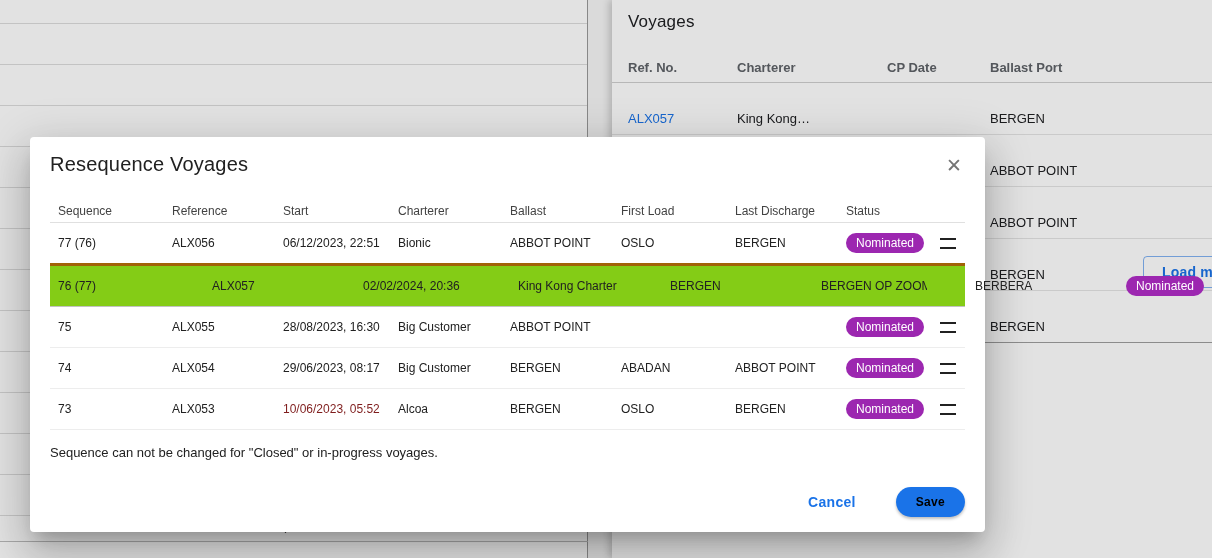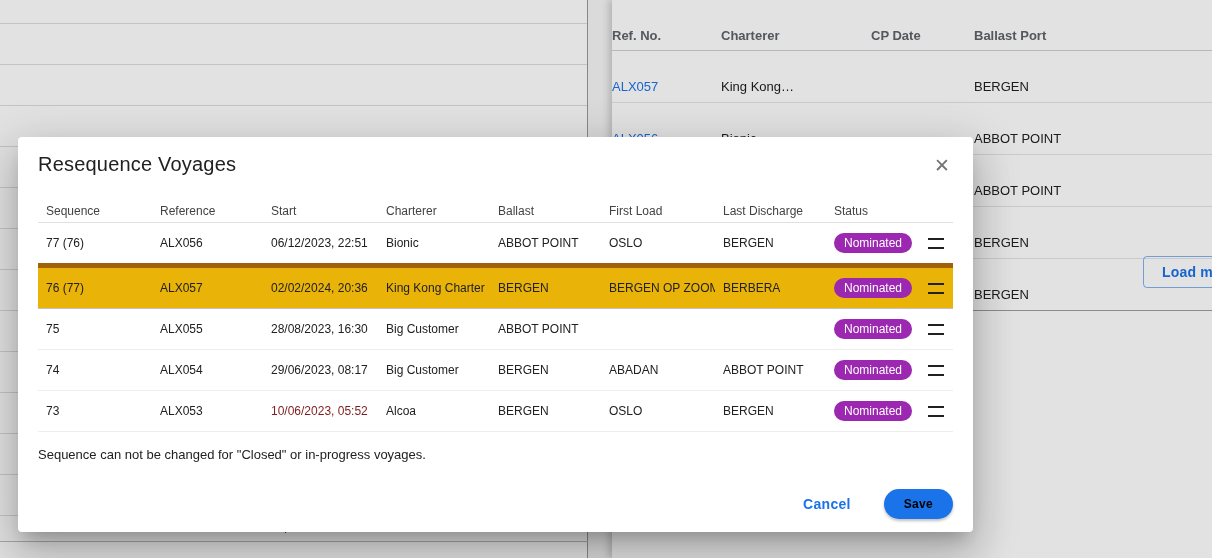--- a/index.html
+++ b/index.html
@@ -20,65 +20,65 @@
   .left-total.t2{left:483px;}
   .gutter{position:absolute;left:588px;top:0;width:24px;height:558px;background:#f6f6f6;border-right:1px solid #d9d9d9;}
 
   
   .voyages-panel{
     position:absolute;left:612px;top:0;width:600px;height:558px;background:#fff;
     box-shadow:-3px 0 7px rgba(0,0,0,.18);
   }
   .voyages-title{font-size:17px;font-weight:400;color:#202124;margin:0;padding:12px 0 0 16px;letter-spacing:.2px;}
   .bg-table{margin-top:16px;}
-  .bg-grid{display:grid;grid-template-columns:109px 150px 103px 222px 1fr;align-items:center;padding-left:0;margin-top:20px;}
+  .bg-grid{display:grid;grid-template-columns:109px 150px 103px 222px 1fr;align-items:center;padding-left:16px;margin-top:20px;}
   .bg-header{height:30px;border-bottom:1px solid #cfcfcf;}
   .bg-hcell{font-size:13px;font-weight:bold;color:#5f6368;}
   .bg-row{height:31px;border-bottom:1px solid #e4e4e4;font-size:13px;color:#202124;}
   .bg-row.bg-last{border-bottom:1px solid #9e9e9e;}
   .bg-link{color:#1a73e8;text-decoration:none;cursor:pointer;}
   .bg-qty{text-align:right;padding-right:4px;}
   .load-more{
     position:absolute;left:531px;top:256px;white-space:nowrap;
     border:1px solid rgba(26,115,232,.55);background:transparent;color:#1a73e8;
     font-family:inherit;font-size:14px;font-weight:bold;letter-spacing:.2px;
     padding:7px 18px;border-radius:4px;cursor:pointer;
   }
 
   
   .backdrop{position:absolute;inset:0;background:rgba(0,0,0,.115);}
 
   
   .modal{
-    position:absolute;left:18px;top:137px;width:955px;height:395px;box-sizing:border-box;
+    position:absolute;left:30px;top:137px;width:955px;height:395px;box-sizing:border-box;
     background:#fff;border-radius:4px;
     box-shadow:0 11px 15px -7px rgba(0,0,0,.2),0 24px 38px 3px rgba(0,0,0,.14),0 9px 46px 8px rgba(0,0,0,.12);
     padding:16px 20px 0 20px;
   }
   .modal-head{position:relative;}
   .modal-title{margin:0;font-size:20px;font-weight:500;color:#212121;letter-spacing:.2px;}
   .close-btn{
     position:absolute;right:-2px;top:0;width:26px;height:26px;border:0;background:transparent;
     color:#757575;font-size:19px;line-height:26px;text-align:center;cursor:pointer;padding:0;
     font-family:inherit;
   }
   .m-grid{display:grid;grid-template-columns:114px 111px 115px 112px 111px 114px 111px 92px 1fr;align-items:center;}
   .m-header{margin-top:24px;height:22px;border-bottom:1px solid #e0e0e0;}
   .m-hcell{font-size:12px;font-weight:normal;color:#424242;padding-left:8px;}
   .m-row{height:40px;border-bottom:1px solid #ededed;font-size:12px;color:#212121;}
-  .m-row.hl{background:#eab308;border-top:5px solid #a16207;border-bottom:1px solid #c2c2c2;margin-top:-1px;}
+  .m-row.hl{background:#84cc16;border-top:3px solid #a16207;border-bottom:1px solid #c2c2c2;margin-top:-1px;gap:40px;}
   .m-cell{padding-left:8px;white-space:nowrap;overflow:hidden;}
   .m-cell.link{color:#7f1d1d;cursor:pointer;}
   .badge{
     display:inline-block;background:var(--badge,#9c27b0);color:#fff;font-size:12px;
     padding:3px 10px;border-radius:10px;line-height:14px;
   }
   .drag-handle{width:16px;height:7px;border-top:2px solid #212121;border-bottom:2px solid #212121;margin-left:2px;cursor:grab;}
   .note{font-size:13px;color:#212121;margin:15px 0 0 0;}
-  .m-footer{display:flex;justify-content:flex-end;align-items:center;gap:17px;margin-top:26px;padding-right:0;}
+  .m-footer{display:flex;justify-content:flex-end;align-items:center;gap:24px;margin-top:26px;padding-right:0;}
   .btn-text{
     border:0;background:transparent;color:#1a73e8;font-size:14px;font-weight:bold;
     font-family:inherit;letter-spacing:.3px;padding:8px 16px;cursor:pointer;border-radius:4px;
   }
   .btn-primary{
     border:0;background:#1a73e8;color:#000000;font-size:12px;font-weight:bold;
     font-family:inherit;letter-spacing:.3px;padding:8px 20px;cursor:pointer;border-radius:16px;
     box-shadow:0 2px 3px rgba(0,0,0,.25);
   }
 </style>
@@ -88,20 +88,21 @@
 <div class="page">
 
   <div class="left-table">
     <span class="left-total t1">109,571 MT</span>
     <span class="left-total t2">9319686</span>
     <div class="left-totals-line"></div>
   </div>
   <div class="gutter"></div>
 
   <aside class="voyages-panel">
+    <h2 class="voyages-title">Voyages</h2>
     <div class="bg-table">
       <div class="bg-grid bg-header" id="bg-header">
           <div class="bg-hcell">Ref. No.</div>
           <div class="bg-hcell">Charterer</div>
           <div class="bg-hcell">CP Date</div>
           <div class="bg-hcell">Ballast Port</div>
           <div class="bg-hcell"></div>
         </div>
       <div id="bg-rows">
           <div class="bg-grid bg-row">

